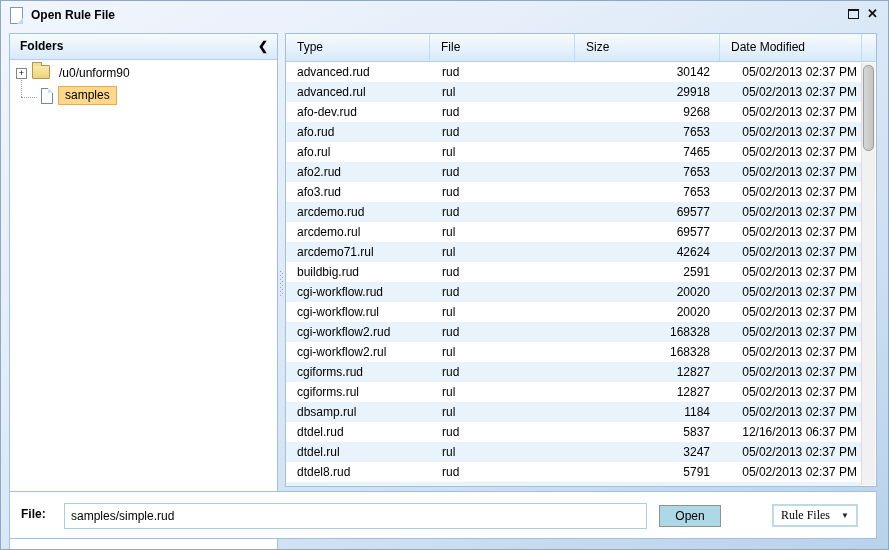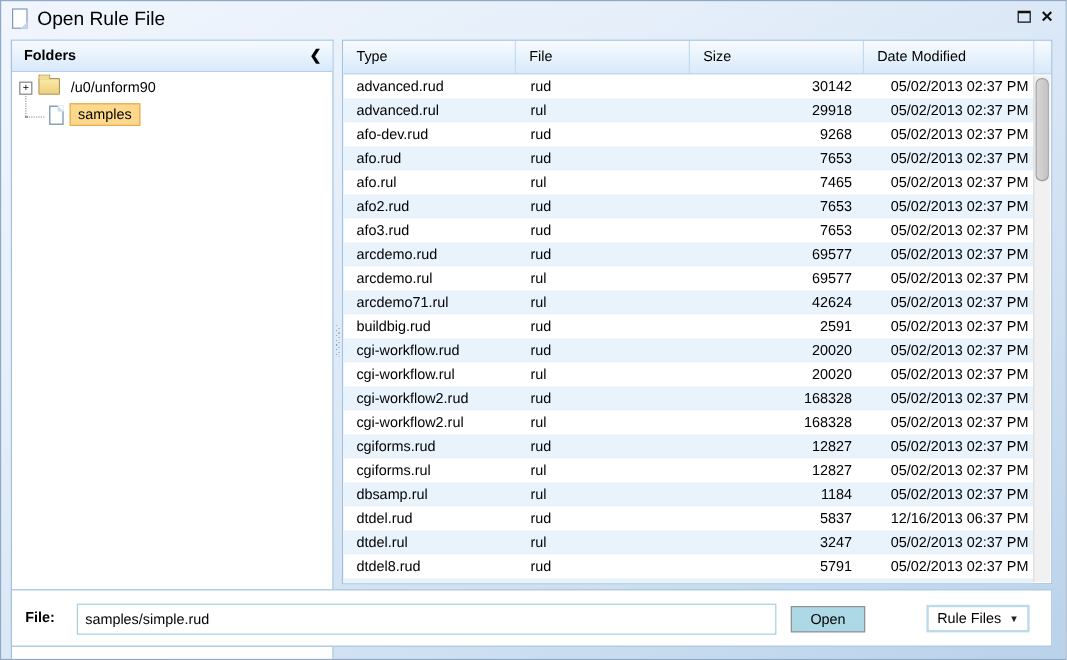--- a/index.html
+++ b/index.html
@@ -16,21 +16,21 @@
   .titlebar { position:absolute; left:0; top:0; width:100%; height:30px; }
   .doc-icon {
     position:absolute; left:9px; top:6px; width:13px; height:17px;
     background:#fff; border:1px solid #7f97b4;
   }
   .doc-icon::after {
     content:""; position:absolute; right:-1px; bottom:-1px;
     border-style:solid; border-width:0 0 6px 6px;
     border-color:transparent transparent #c3d7ec transparent;
   }
-  .window-title { position:absolute; left:30px; top:7px; font-weight:normal; font-size:16px; }
+  .window-title { position:absolute; left:30px; top:7px; font-weight:bold; font-size:12px; }
   .win-controls { position:absolute; right:10px; top:7px; display:flex; gap:8px; align-items:center; }
   .max-btn { width:11px; height:10px; border:1px solid #111; border-top:2px solid #111; display:inline-block; cursor:pointer; }
   .close-btn { font-weight:bold; font-size:13px; line-height:12px; cursor:pointer; color:#111; }
 
   
   .panel { position:absolute; background:#fff; border:1px solid #9fc0e0; }
 
   
   .folders-panel { left:8px; top:32px; width:269px; height:549px; }
   .panel-header {
@@ -101,21 +101,21 @@
     font-family:"Liberation Sans", sans-serif; font-size:12px; color:#000; background:#fff;
   }
   .open-btn {
     position:absolute; left:649px; top:13px; width:62px; height:22px;
     background:#add8e6; border:1px solid #919191;
     font-family:"Liberation Sans", sans-serif; font-size:12px; color:#000; cursor:pointer;
   }
   .filter-dd {
     position:absolute; left:762px; top:12px; width:86px; height:23px;
     background:#fff; border:2px solid #bcdbe9; line-height:19px;
-    padding:2px 7px; cursor:pointer; display:flex; justify-content:space-between; align-items:center;
+    padding:2px 7px; cursor:pointer; display:flex; justify-content:space-between; align-items:center;font-family:Liberation Serif, serif;
   }
   .dd-arrow { font-size:8px; color:#222; }
 </style>
 </head>
 <body>
 
 <div class="window">
 
   <div class="titlebar">
     <span class="doc-icon"></span>

